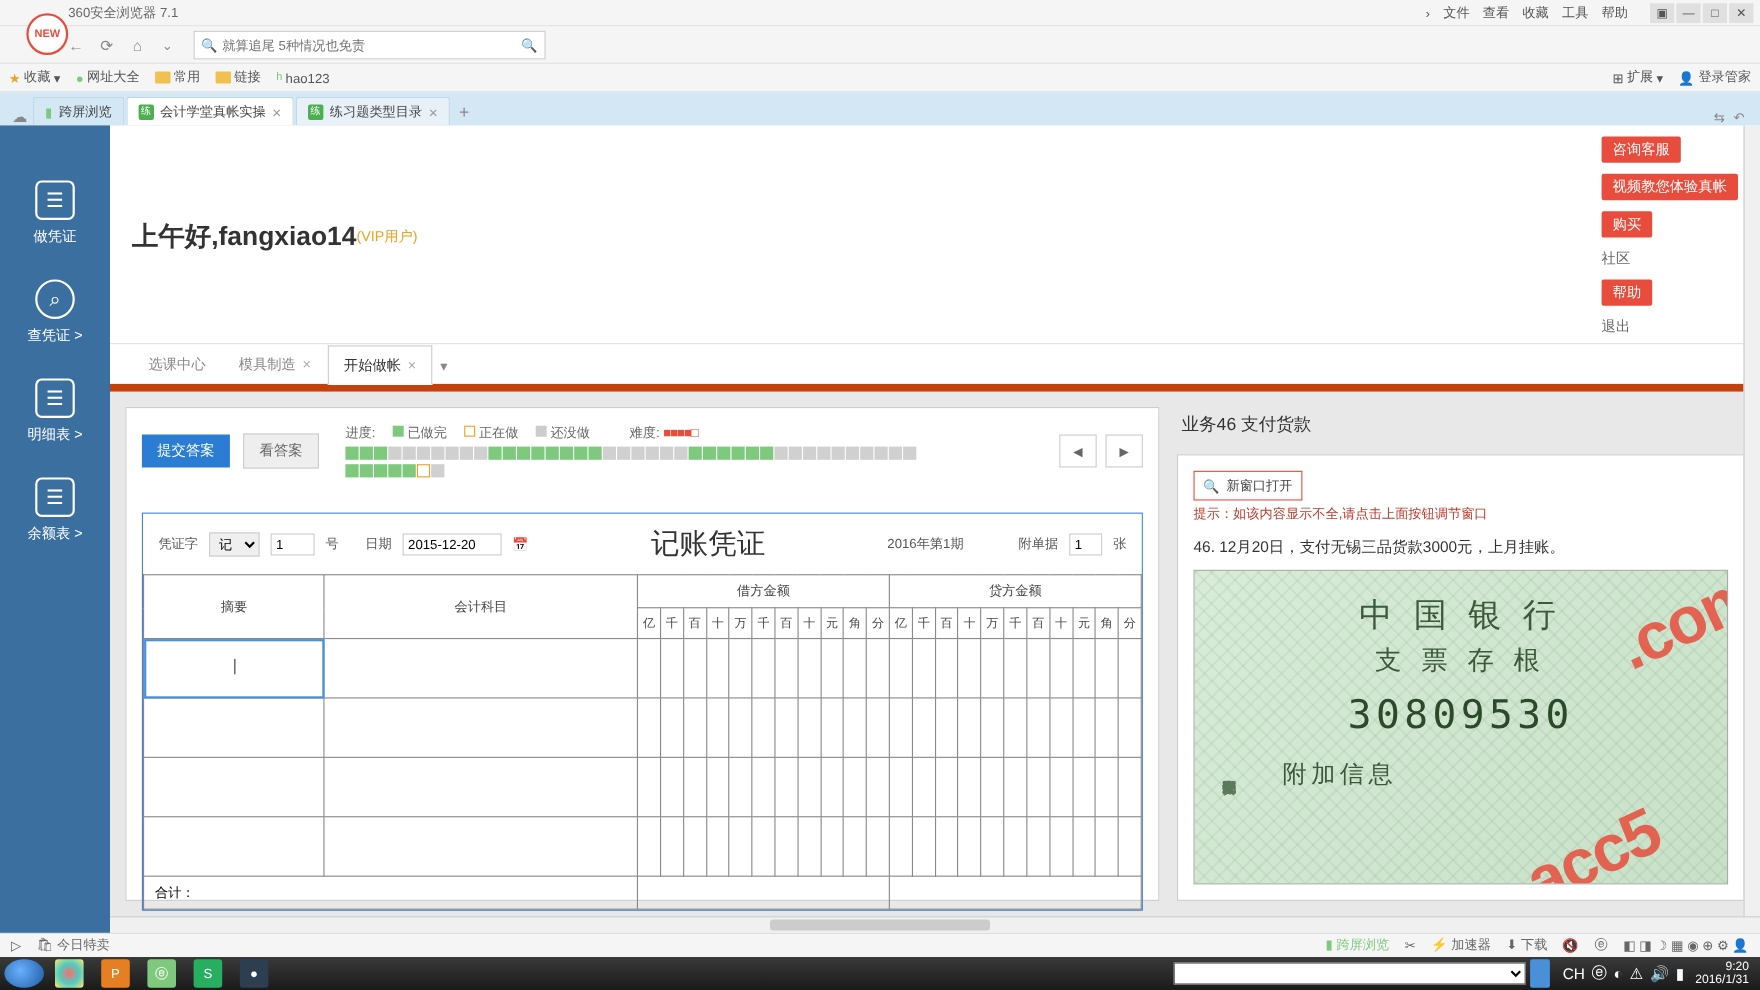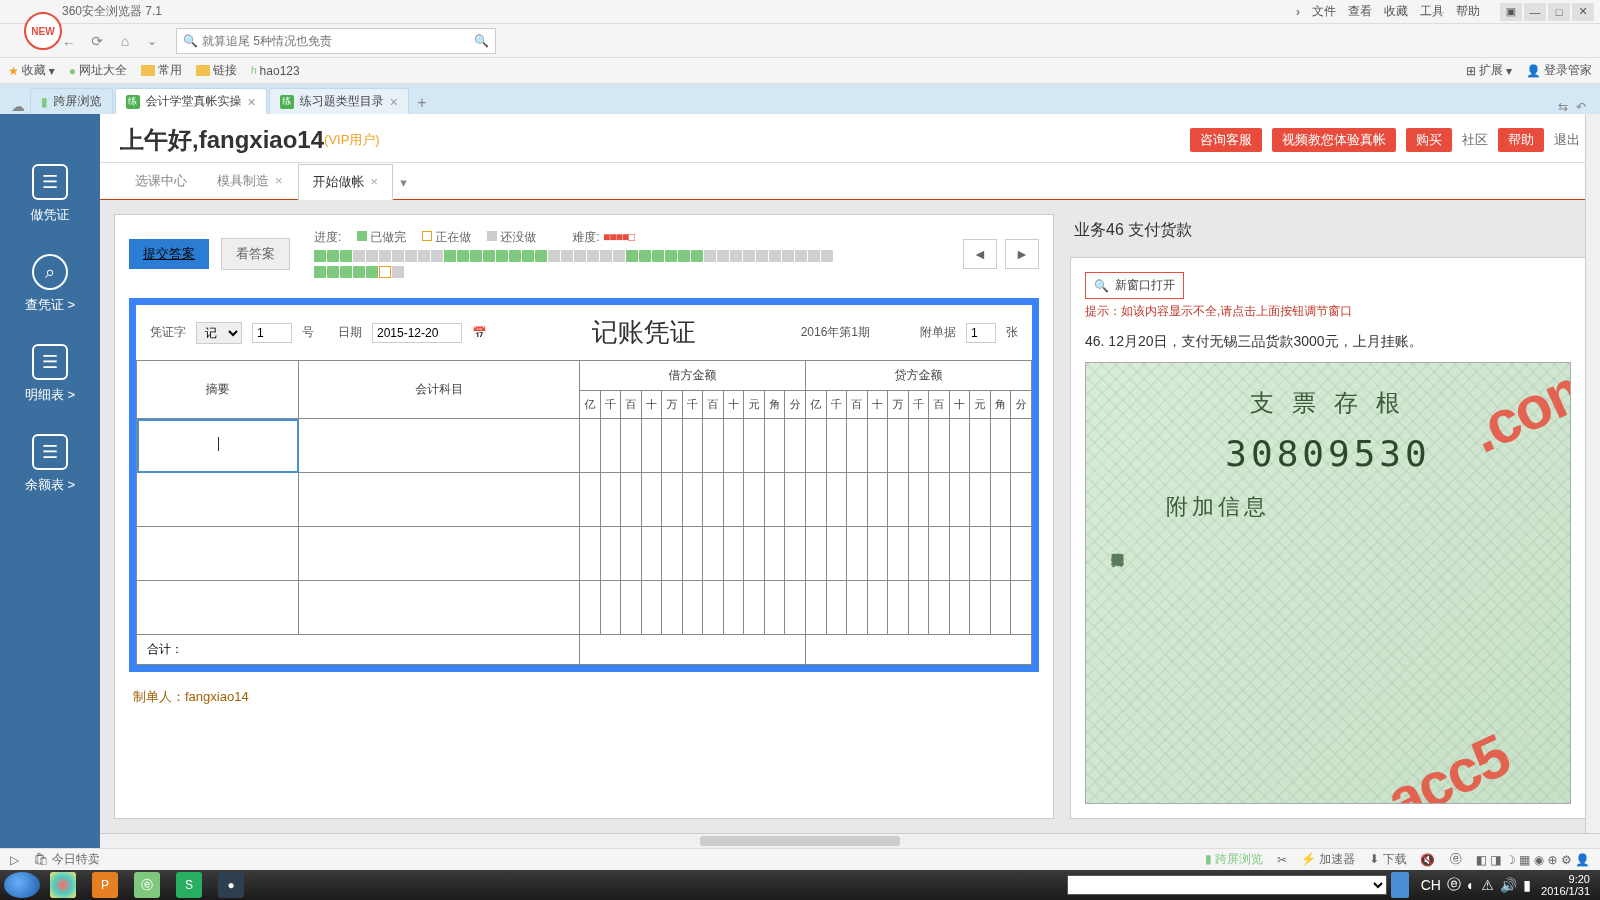--- a/index.html
+++ b/index.html
@@ -47,55 +47,55 @@
 .sidebar { width: 100px; background: #3b6fa0; padding-top: 50px; display: flex; flex-direction: column; align-items: center; gap: 30px; }
 .sidebar .item { color: #fff; text-align: center; font-size: 13px; cursor: pointer; }
 .sidebar .item .icon { width: 36px; height: 36px; border: 2px solid #fff; border-radius: 6px; margin: 0 auto 6px; display: flex; align-items: center; justify-content: center; font-size: 18px; }
 .sidebar .item .icon.search { border-radius: 50%; }
 
 
 .content { flex: 1; background: #e8e8e8; display: flex; flex-direction: column; overflow: hidden; }
 .header-row { background: #fff; padding: 10px 20px 6px; display: flex; align-items: center; border-bottom: 1px solid #ddd; }
 .greet { font-size: 24px; font-weight: bold; color: #333; }
 .vip { color: #f0a020; font-size: 13px; }
-.hdr-btns { margin-left: auto; display: flex; gap: 10px; align-items: center; font-size: 13px; }
+.hdr-btns { margin-left: auto; display: flex; gap: 10px; align-items: flex-start; font-size: 13px; flex-direction: column; }
 .hdr-btns .red-btn { background: #e74c3c; color: #fff; padding: 3px 10px; border-radius: 2px; cursor: pointer; }
 .hdr-btns .txt { color: #666; cursor: pointer; }
 
-.tabs-row { background: #fff; padding: 0 20px; display: flex; align-items: flex-end; border-bottom: 1px solid #c2410c; }
+.tabs-row { background: #fff; padding: 0 20px; display: flex; align-items: flex-end; border-bottom: 7px solid #c2410c; }
 .tabs-row .ptab { padding: 8px 14px; color: #888; font-size: 13px; cursor: pointer; border: 1px solid transparent; }
 .tabs-row .ptab.active { border: 1px solid #ccc; border-bottom: 1px solid #fff; margin-bottom: -1px; background: #fff; color: #333; }
 .tabs-row .ptab .x { margin-left: 6px; color: #aaa; }
 
 .work-area { flex: 1; display: flex; gap: 16px; padding: 14px; overflow: hidden; }
 
 
 .card { background: #fff; border: 1px solid #ccc; padding: 14px; }
 .left-card { flex: 0 0 940px; display: flex; flex-direction: column; }
 .controls { display: flex; align-items: center; gap: 12px; margin-bottom: 10px; }
-.btn-blue { background: #2b7dd4; color: #000000; padding: 6px 14px; font-size: 13px; border: none; cursor: pointer; text-decoration: underline; }
+.btn-blue { background: #2b7dd4; color: #ffffff; padding: 6px 14px; font-size: 13px; border: none; cursor: pointer; }
 .btn-gray { background: #eee; color: #666; padding: 6px 14px; font-size: 13px; border: 1px solid #ccc; cursor: pointer; }
 .progress-area { display: flex; flex-direction: column; gap: 4px; margin-left: 12px; }
 .progress-labels { display: flex; gap: 16px; font-size: 12px; color: #666; align-items: center; }
 .sq { width: 10px; height: 10px; display: inline-block; margin-right: 3px; }
 .sq.green { background: #7fc97f; }
 .sq.yellow { border: 1px solid #f0a020; }
 .sq.gray { background: #ccc; }
 .grid-row { display: flex; gap: 1px; }
 .grid-cell { width: 12px; height: 12px; background: #d0d0d0; }
 .grid-cell.done { background: #7fc97f; }
 .grid-cell.doing { background: #fff; border: 1px solid #f0a020; }
 .difficulty { margin-left: 20px; font-size: 12px; color: #666; }
 .stars { color: #e74c3c; letter-spacing: -1px; }
 
 .nav-arrows { margin-left: auto; display: flex; gap: 8px; }
 .arrow-btn { width: 34px; height: 30px; border: 1px solid #ccc; background: #fff; display: flex; align-items: center; justify-content: center; font-size: 14px; color: #666; cursor: pointer; }
 
 
-.voucher { border: 7px solid #3b82f6; margin-top: 10px; }
+.voucher { border: 1px solid #3b82f6; margin-top: 22px; }
 .voucher-hdr { display: flex; align-items: center; padding: 10px 14px; gap: 10px; font-size: 12px; color: #555; }
 .voucher-hdr .title { flex: 1; text-align: center; font-size: 26px; font-family: "KaiTi", serif; color: #333; }
 .voucher-hdr input, .voucher-hdr select { border: 1px solid #ccc; padding: 2px 4px; font-size: 12px; }
 .vtable { width: 100%; border-collapse: collapse; font-size: 12px; }
 .vtable th, .vtable td { border: 1px solid #888; text-align: center; }
 .vtable th { padding: 6px 2px; font-weight: normal; color: #444; background: #fff; }
 .vtable .digit { width: 19px; font-size: 11px; }
 .vtable td.summary { width: 150px; height: 54px; }
 .vtable td.subject { width: 260px; }
 .vtable td.summary.editing { outline: 2px solid #4a90d9; outline-offset: -2px; }
@@ -538,20 +538,21 @@
         <div class="task-title">业务46 支付货款</div>
         <div class="card right-card" style="flex:1">
           <div class="zoom-box">
             <span class="mag">🔍</span>
             <span>新窗口打开</span>
           </div>
           <div class="hint">提示：如该内容显示不全,请点击上面按钮调节窗口</div>
           <div class="question">46. 12月20日，支付无锡三品货款3000元，上月挂账。</div>
           <div class="cheque">
             <div class="wm-pattern"></div>
+            <div class="bank">中 国 银 行</div>
             <div class="sub">支 票 存 根</div>
             <div class="num">30809530</div>
             <div class="info" style="margin-left:60px">附加信息</div>
             <div class="side">贷款无锡印刷有限公</div>
             <div class="wm">.com</div>
             <div class="wm2">acc5</div>
           </div>
         </div>
       </div>
       <div class="scrollbar-v"></div>

